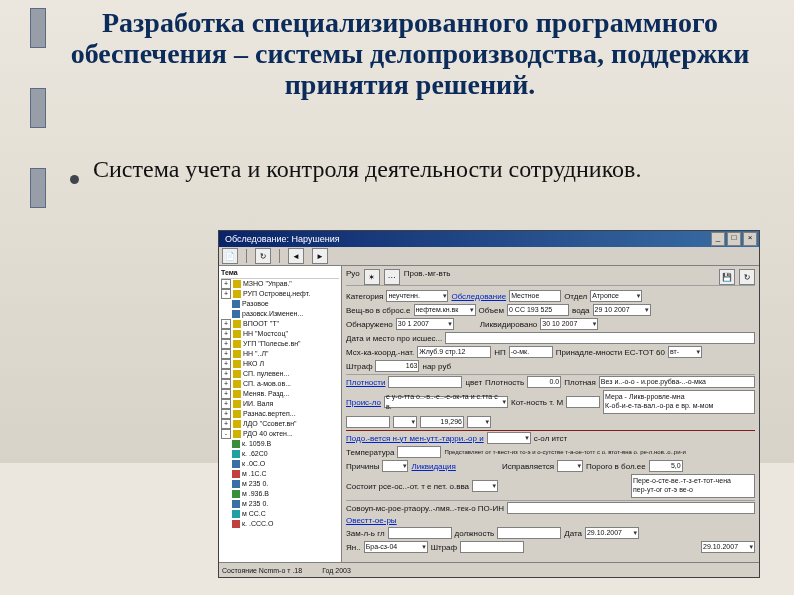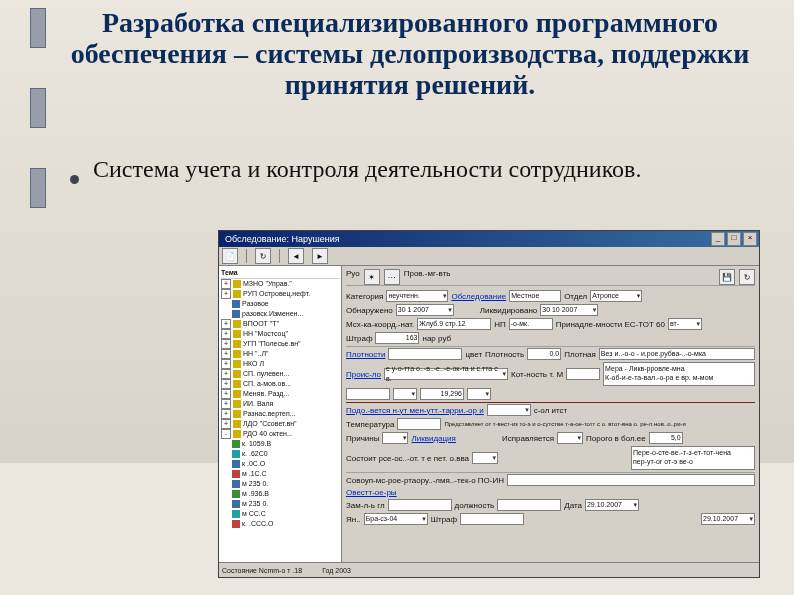--- a/index.html
+++ b/index.html
@@ -260,29 +260,41 @@
 
         <div class="frow">
           <span class="flabel">Категория</span>
           <span class="fsel" style="width:58px;">неучтенн.</span>
           <span class="flabel flabel-link">Обследование</span>
           <span class="fin" style="width:48px;">Местное</span>
           <span class="flabel">Отдел</span>
           <span class="fsel" style="width:48px;">Атропсе</span>
         </div>
 
+        <div class="frow">
+          <span class="flabel">Вещ-во в сброс.е</span>
+          <span class="fsel" style="width:58px;">нефтем.кн.вк</span>
+          <span class="flabel">Объем</span>
+          <span class="fin" style="width:58px;">0 СС 193 525</span>
+          <span class="flabel">вода</span>
+          <span class="fsel" style="width:54px;">29 10 2007</span>
+        </div>
 
         <div class="frow">
           <span class="flabel">Обнаружено</span>
           <span class="fsel" style="width:54px;">30 1 2007</span>
           <span style="width:20px;"></span>
           <span class="flabel">Ликвидировано</span>
           <span class="fsel" style="width:54px;">30 10 2007</span>
         </div>
 
+        <div class="frow">
+          <span class="flabel">Дата и место про исшес...</span>
+          <span class="fin" style="flex:1;"></span>
+        </div>
 
         <div class="frow">
           <span class="flabel">Мсх-ка-коорд.-нат.</span>
           <span class="fin" style="width:70px;">Жлуб.9 стр.12</span>
           <span class="flabel">НП</span>
           <span class="fin" style="width:40px;">-о-мк.</span>
           <span class="flabel">Принадле-мности ЕС-ТОТ 60</span>
           <span class="fsel" style="width:30px;">вт-</span>
         </div>
 

